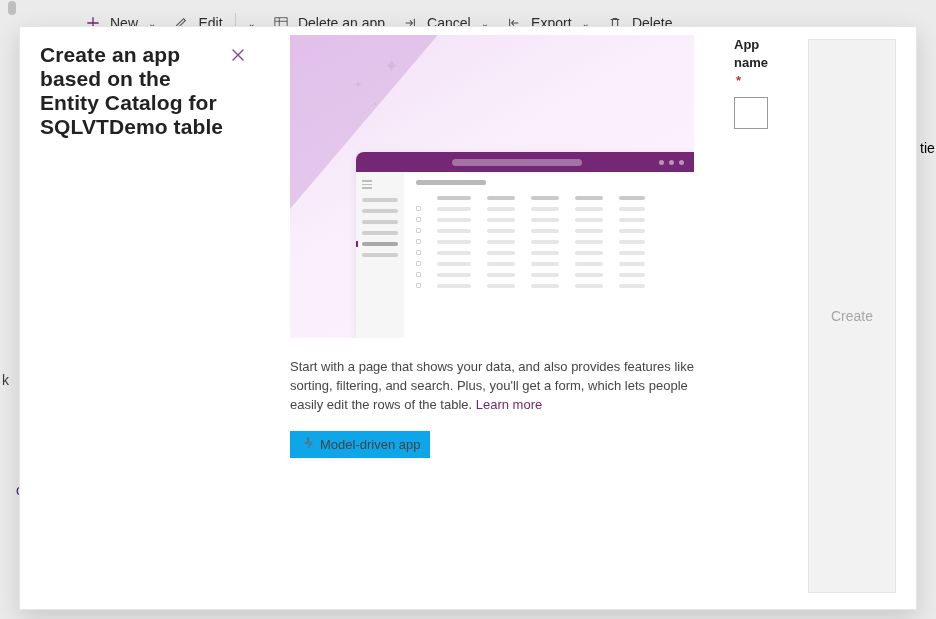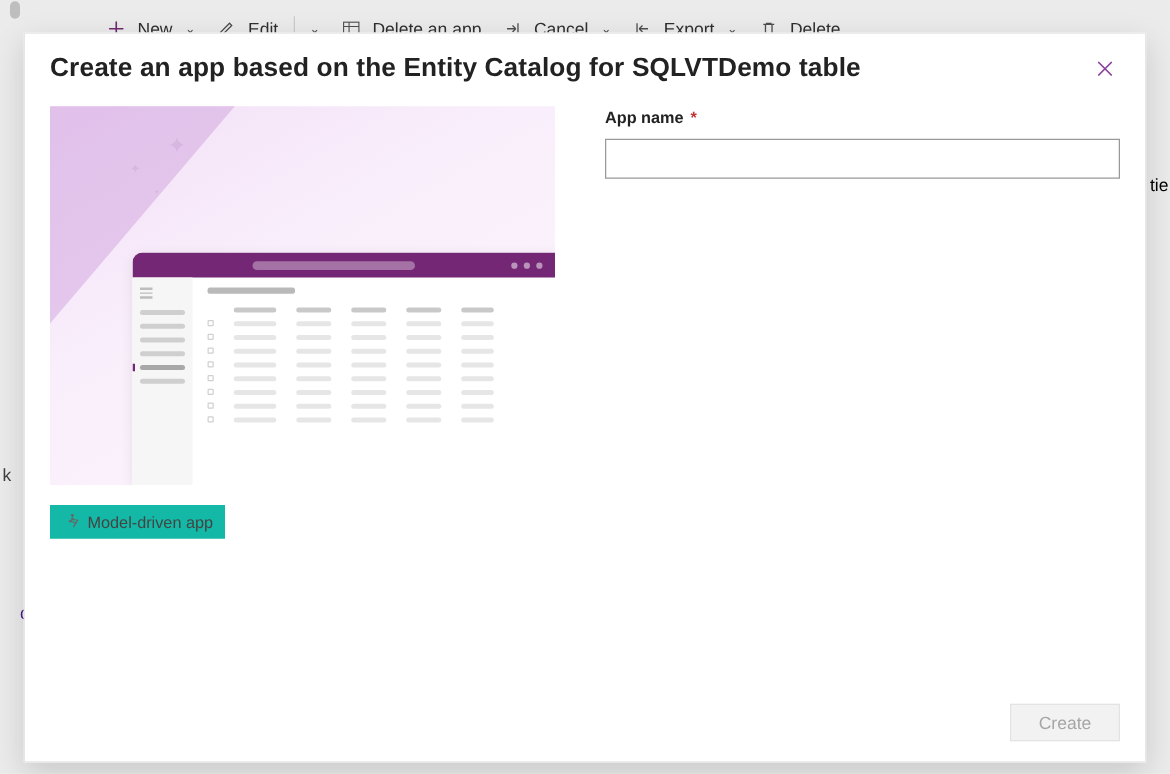--- a/index.html
+++ b/index.html
@@ -28,21 +28,21 @@
   }
 
   
   .modal {
     position: absolute;
     left: 19px; right: 19px; top: 26px;
     bottom: 9px;
     background: #fff;
     border: 1px solid #e6e6e6;
     box-shadow: 0 8px 24px rgba(0,0,0,0.15);
-    display: flex; flex-direction: column;
+    display: flex; flex-direction: row;
   }
   .modal-header {
     display: flex; align-items: flex-start; justify-content: space-between;
     padding: 16px 20px 10px 20px;
   }
   .modal-title {
     font-size: 21px; font-weight: 600; color: #222; letter-spacing: 0.1px;
   }
   .close-btn {
     background: none; border: none; cursor: pointer; padding: 4px;
@@ -106,21 +106,21 @@
   .mw-row.hd .c { background: #c9c9c9; }
   .c1{width:34px}.c2{width:28px}.c3{width:28px}.c4{width:28px}.c5{width:26px}
 
   .desc {
     margin-top: 20px; font-size: 13px; line-height: 1.45; color: #454545;
   }
   .desc a { color: #742774; text-decoration: none; }
 
   .tag {
     display: inline-flex; align-items: center; gap: 6px;
-    background: #14b8a6; color: #444; font-size: 13px;
+    background: #0ea5e9; color: #444; font-size: 13px;
     padding: 6px 10px; margin-top: 16px;
   }
   .tag svg { flex-shrink: 0; }
 
   
   .form-label { font-size: 13px; color: #222; font-weight: 600; }
   .req { color: #c53030; margin-left: 2px; }
   .text-input {
     display: block; width: 100%; margin-top: 8px;
     height: 32px; border: 1px solid #999; padding: 4px 8px;
@@ -309,20 +309,23 @@
                   <span class="c c2"></span>
                   <span class="c c3"></span>
                   <span class="c c4"></span>
                   <span class="c c5"></span>
                 </div>
             </div>
           </div>
         </div>
       </div>
 
+      <p class="desc">
+        <span>Start with a page that shows your data, and also provides features like sorting, filtering, and search. Plus, you'll get a form, which lets people easily edit the rows of the table. </span><a href="#">Learn more</a>
+      </p>
 
       <div class="tag">
         <svg width="14" height="14" viewBox="0 0 16 16">
           <path d="M8 1l2 4-4 2 6 1-2 4 4-6-6-1 2-4z" fill="none" stroke="#666" stroke-width="1" stroke-linejoin="round"></path>
         </svg>
         <span>Model-driven app</span>
       </div>
     </div>
 
     <div class="right-col">

